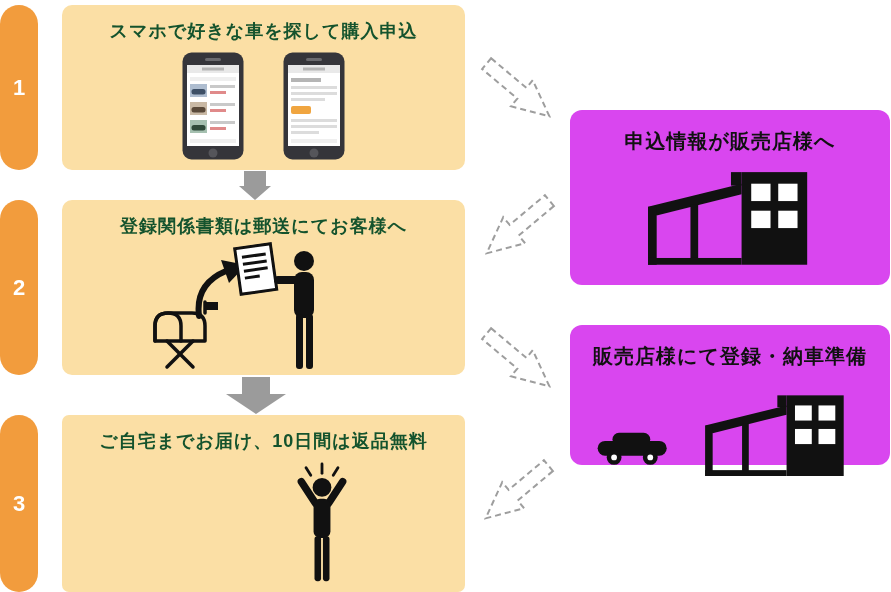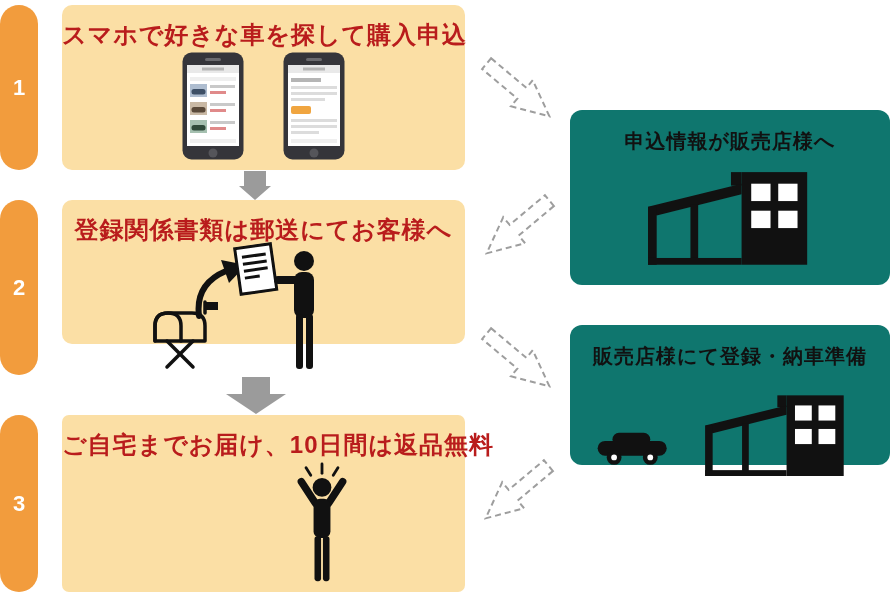--- a/index.html
+++ b/index.html
@@ -10,27 +10,27 @@
   .pill{position:absolute;left:0;width:38px;background:#F29C3D;border-radius:19px;
         display:flex;align-items:center;justify-content:center;
         color:#fff;font-weight:bold;font-size:22px;}
   #pill-1{top:5px;height:165px;}
   #pill-2{top:200px;height:175px;}
   #pill-3{top:415px;height:177px;}
 
   
   .step-box{position:absolute;left:62px;width:403px;background:#FBDFA5;border-radius:10px;}
   #step-box-1{top:5px;height:165px;}
-  #step-box-2{top:200px;height:144px;}
+  #step-box-2{top:200px;height:175px;}
   #step-box-3{top:415px;height:177px;border-radius:7px;}
   .step-title{position:absolute;top:14px;left:0;right:0;text-align:center;
-              font-weight:bold;font-size:24px;color:#b91c1c;letter-spacing:1px;white-space:nowrap;}
-
-  
-  .gray-box{position:absolute;left:570px;width:320px;background:#0f766e;border-radius:12px;}
+              font-weight:bold;font-size:18px;color:#14532d;letter-spacing:1px;white-space:nowrap;}
+
+  
+  .gray-box{position:absolute;left:570px;width:320px;background:#d946ef;border-radius:12px;}
   #dealer-box-1{top:110px;height:175px;}
   #dealer-box-2{top:325px;height:140px;}
   .gray-title{position:absolute;top:18px;left:0;right:0;text-align:center;
               font-weight:bold;font-size:20px;color:#111;letter-spacing:1px;white-space:nowrap;}
 
   .abs{position:absolute;}
 
   
   .solid-arrow{position:absolute;}
   #solid-arrow-1{left:239px;top:171px;}

